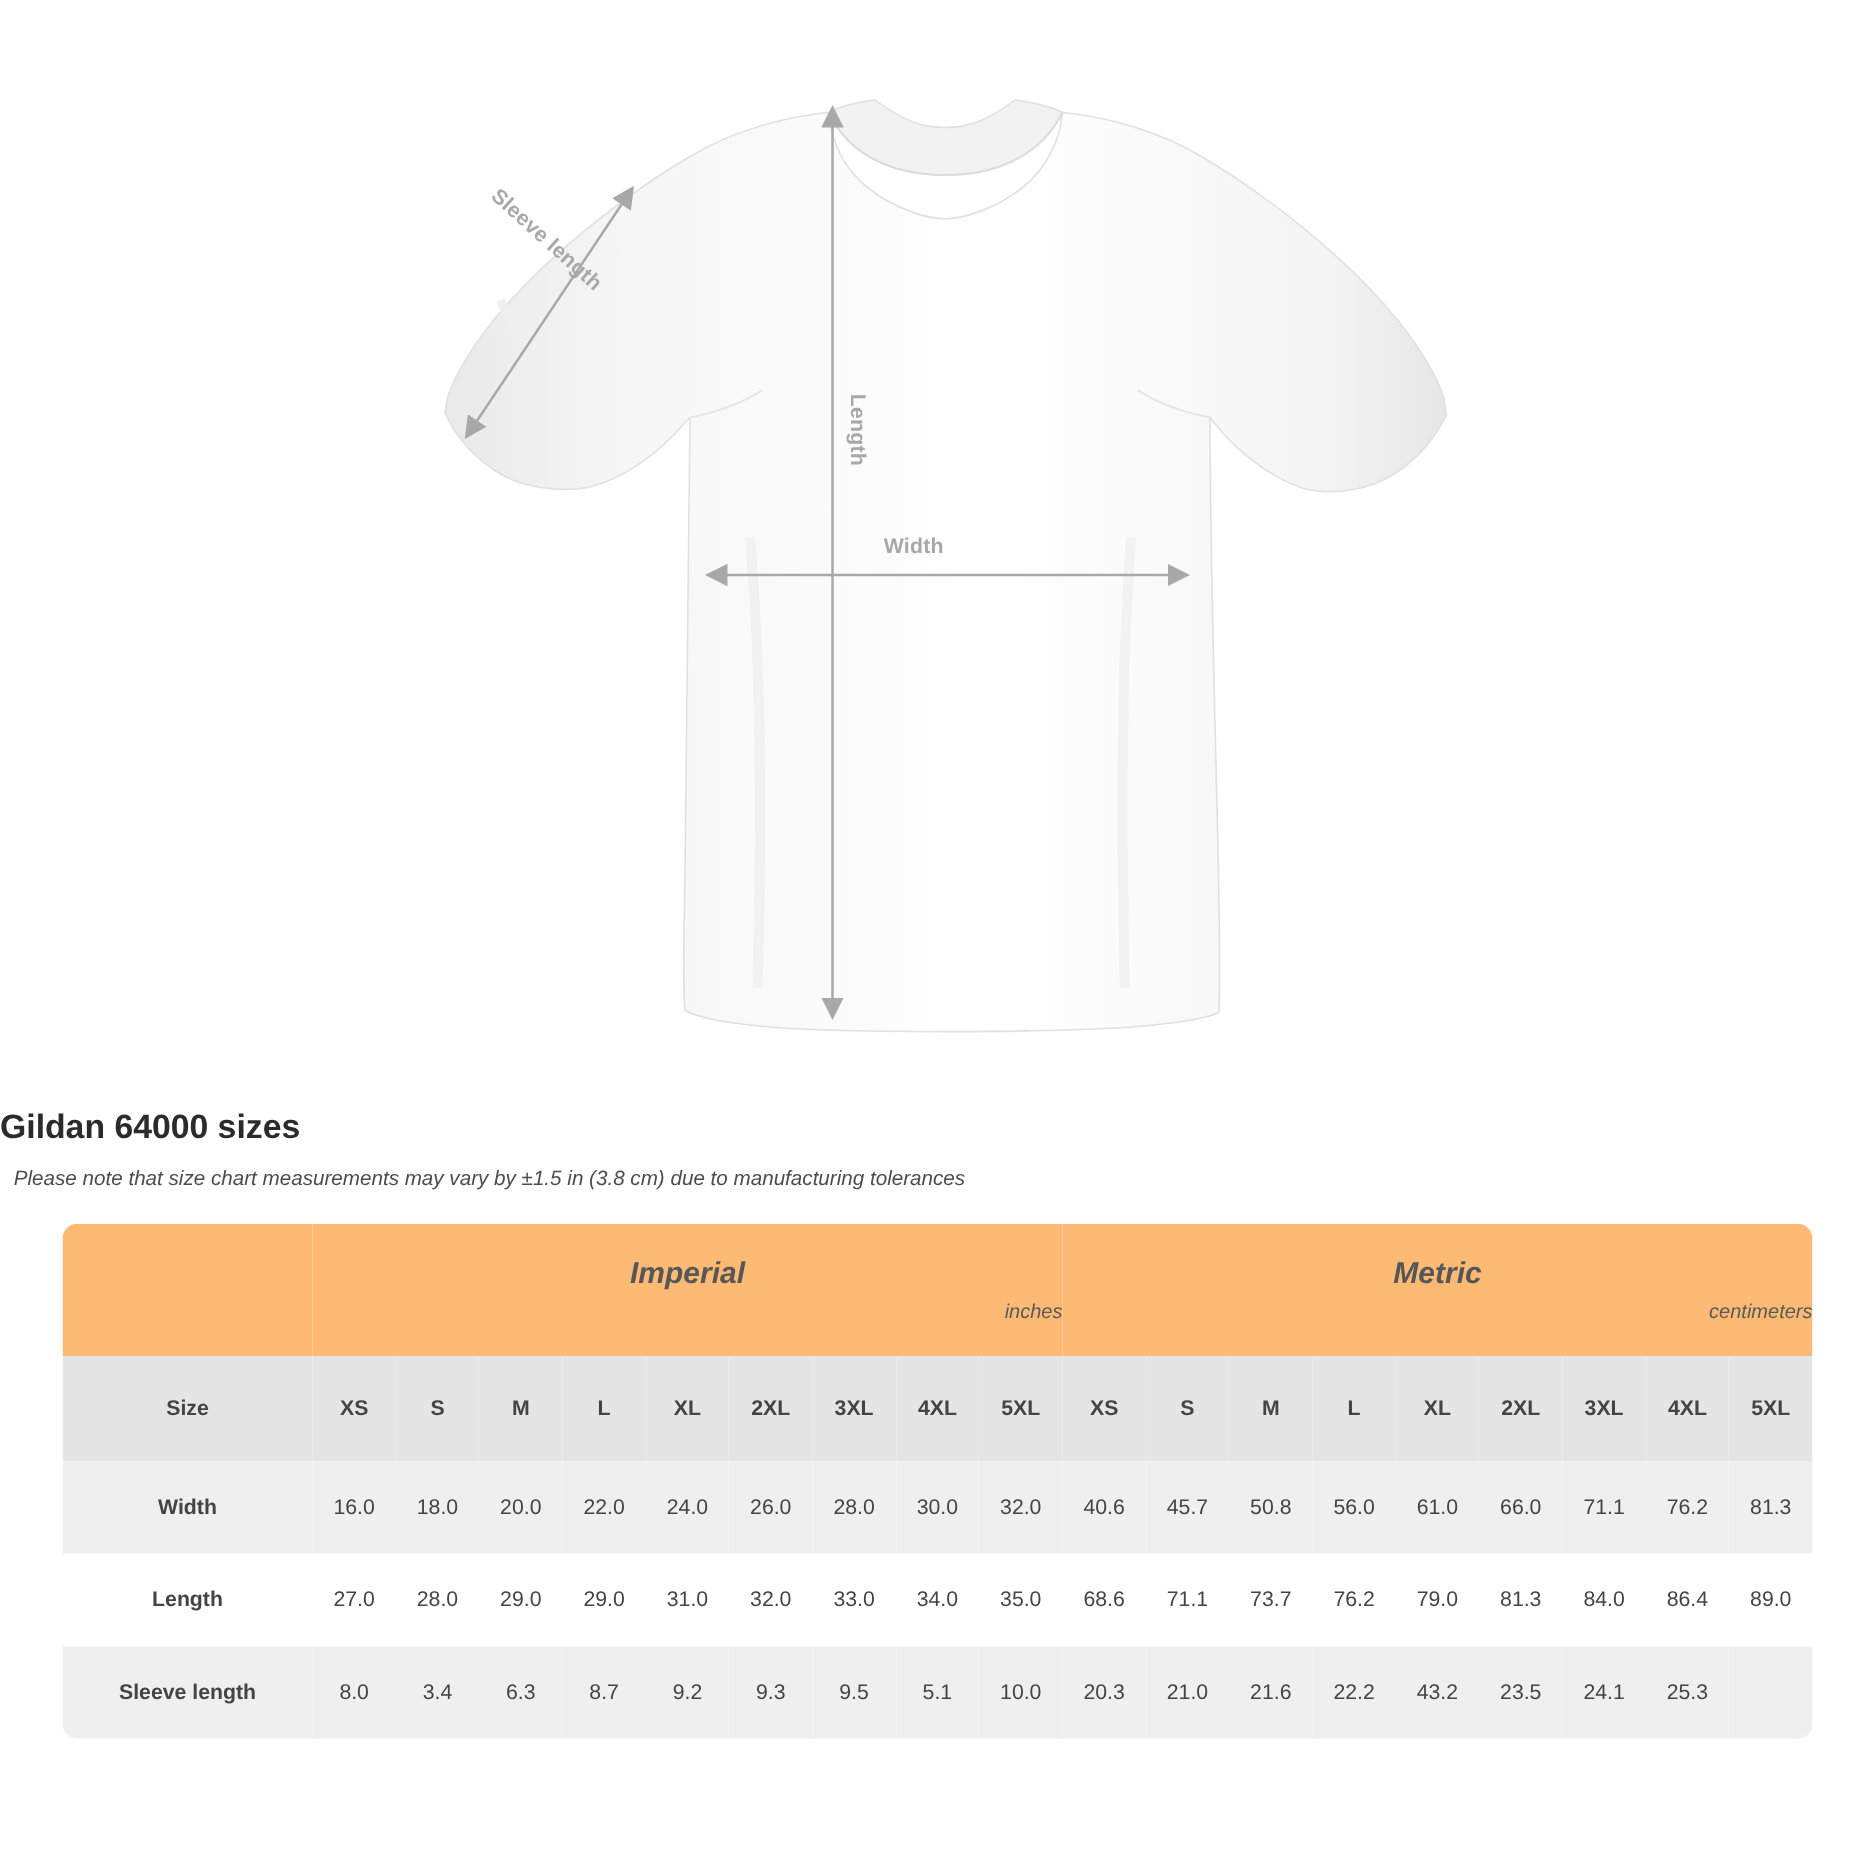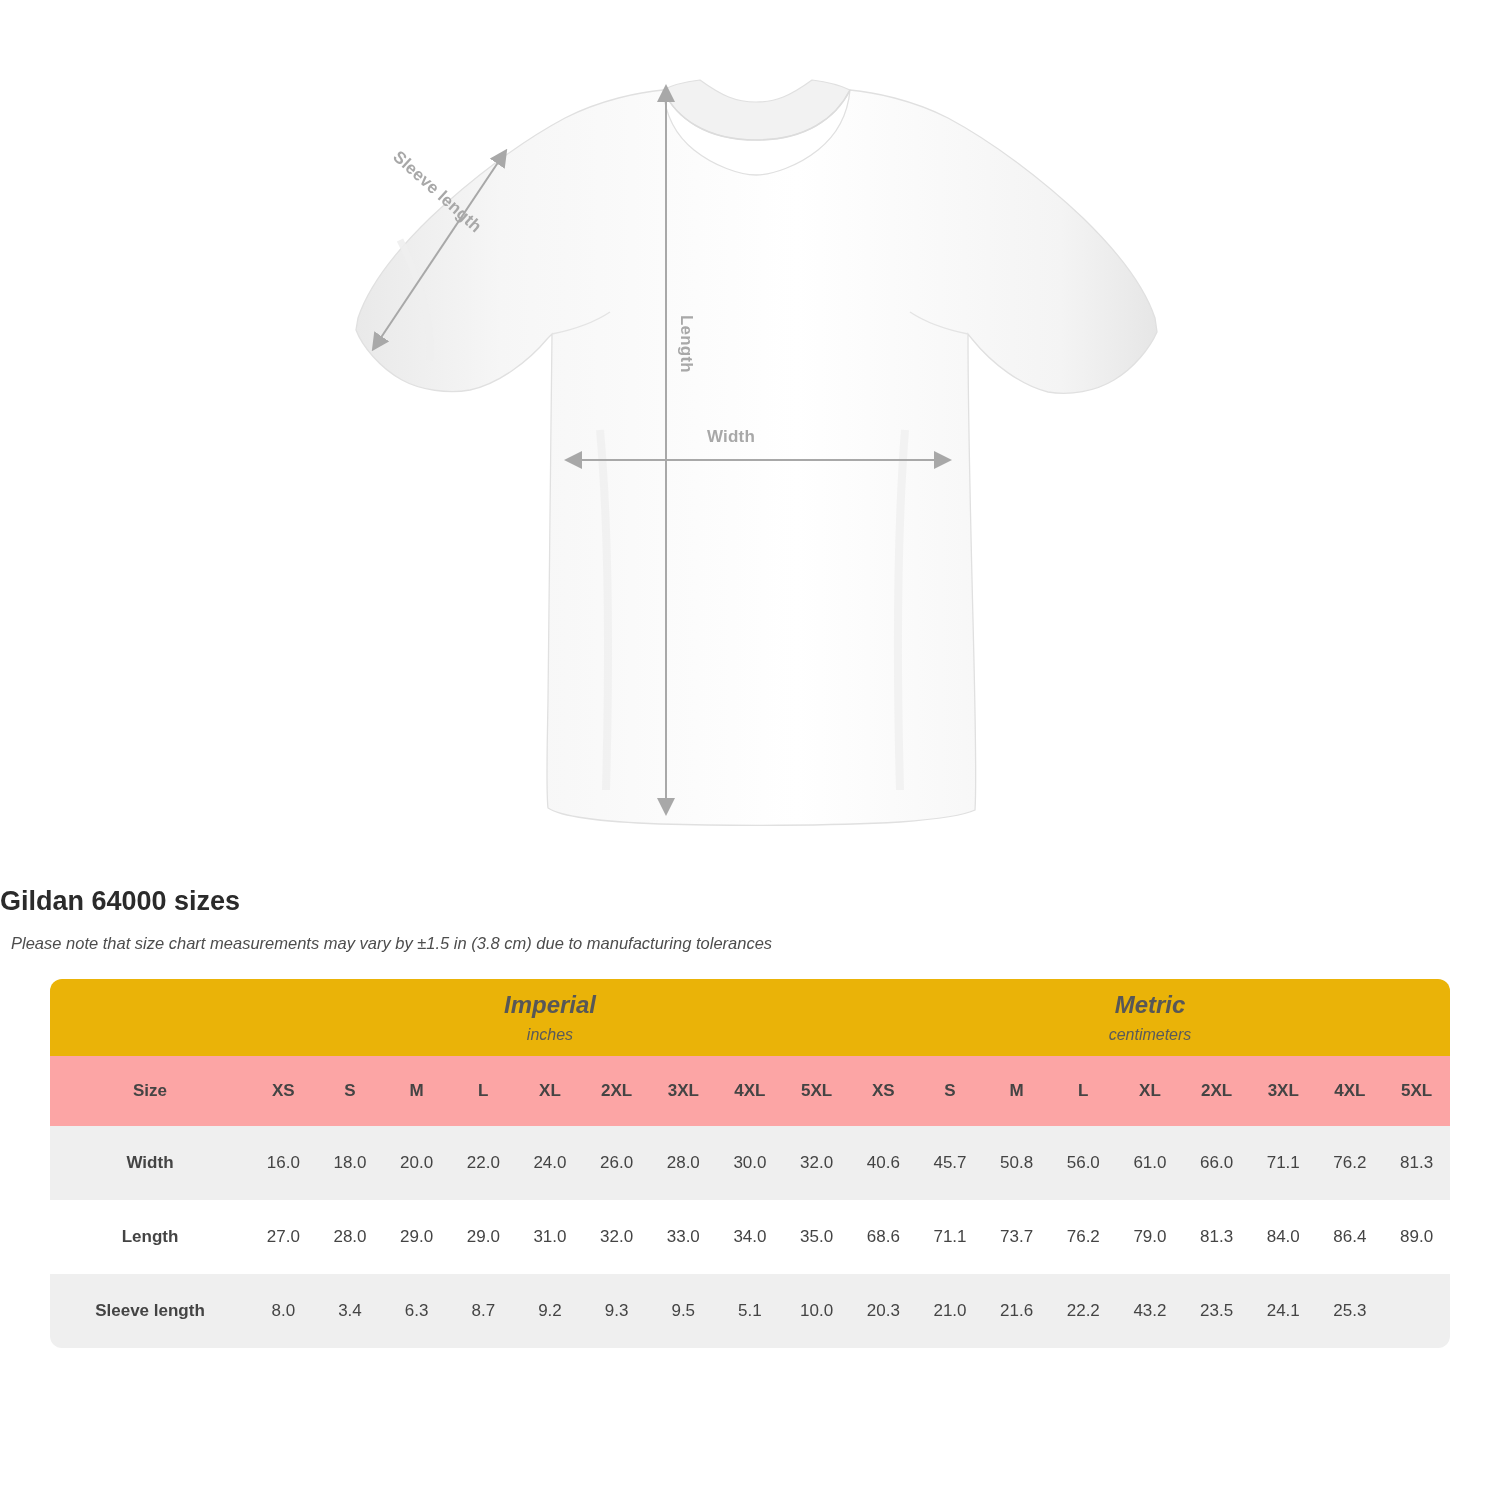--- a/index.html
+++ b/index.html
@@ -82,40 +82,41 @@
     table-layout: fixed;
   }
   table.size-table td, table.size-table th {
     text-align: center;
     font-size: 17px;
     color: #444444;
     border: none;
     padding: 0;
   }
   .unit-row td {
-    background: #eab308;
-    height: 77px;
+    background: #fdba74;
+    height: 106px;
     vertical-align: middle;
   }
   .unit-system {
     font-size: 24px;
     font-weight: bold;
     font-style: italic;
     color: #575757;
     line-height: 1.2;
   }
   .unit-sub {
     font-size: 16px;
     font-style: italic;
     color: #5a5a5a;
     margin-top: 7px;
+    text-align: right;
   }
   .head-row td {
-    background: #fca5a5;
-    height: 70px;
+    background: #e5e5e5;
+    height: 84px;
     font-weight: bold;
     color: #4a4a4a;
     font-size: 17px;
   }
   .row-shade td {
     background: #efefef;
     height: 74px;
   }
   .row-plain td {
     background: #ffffff;

